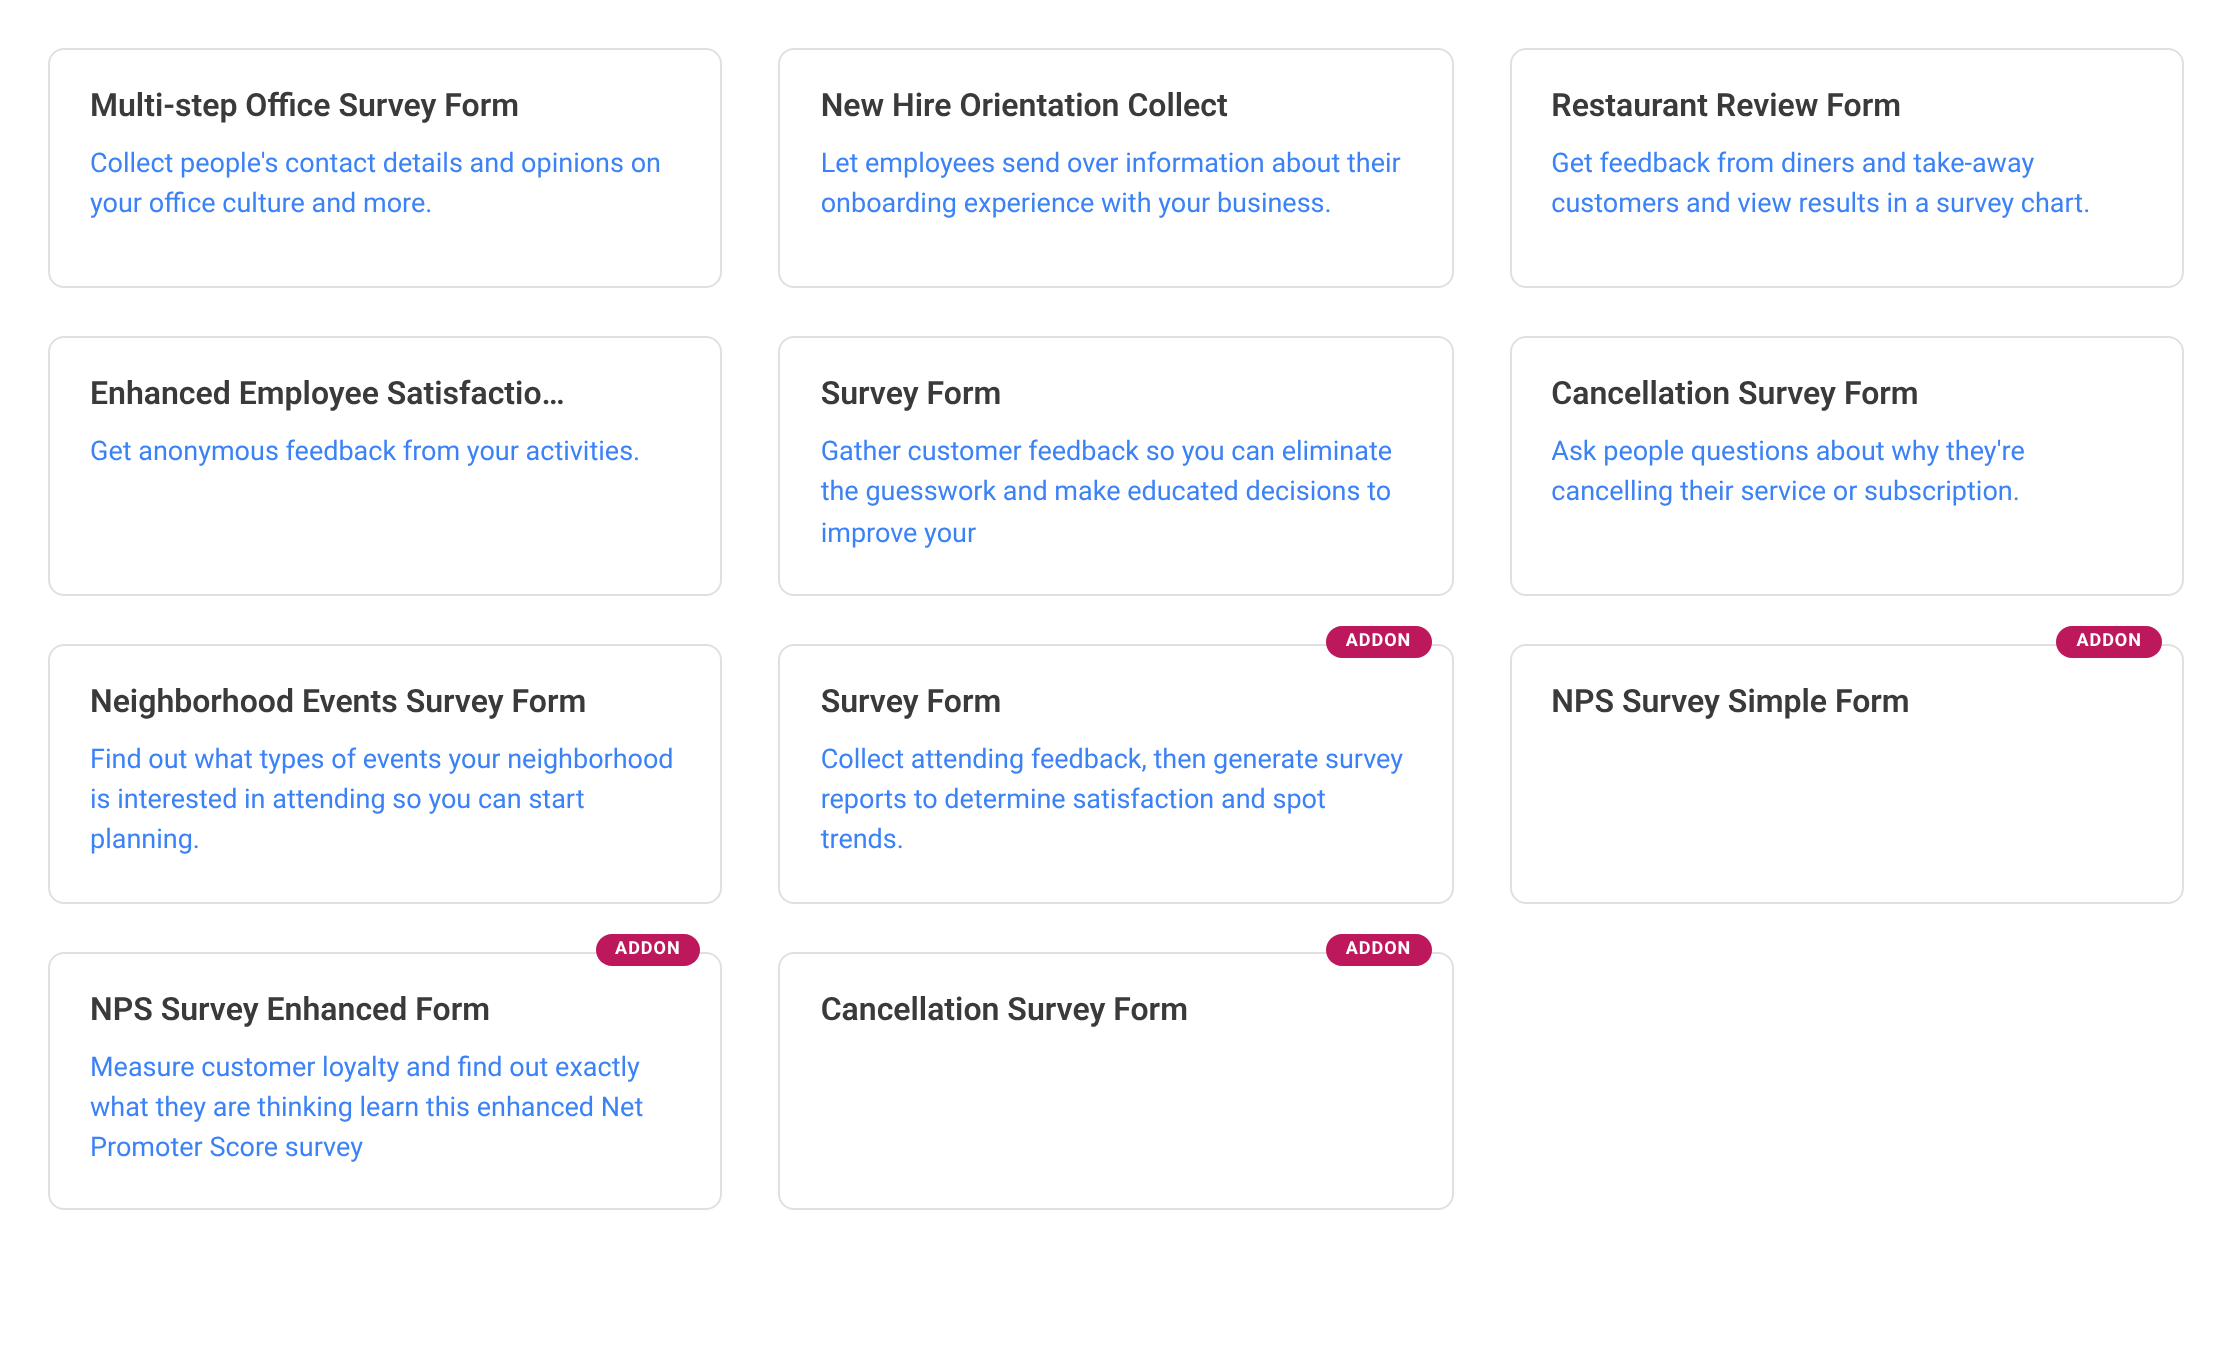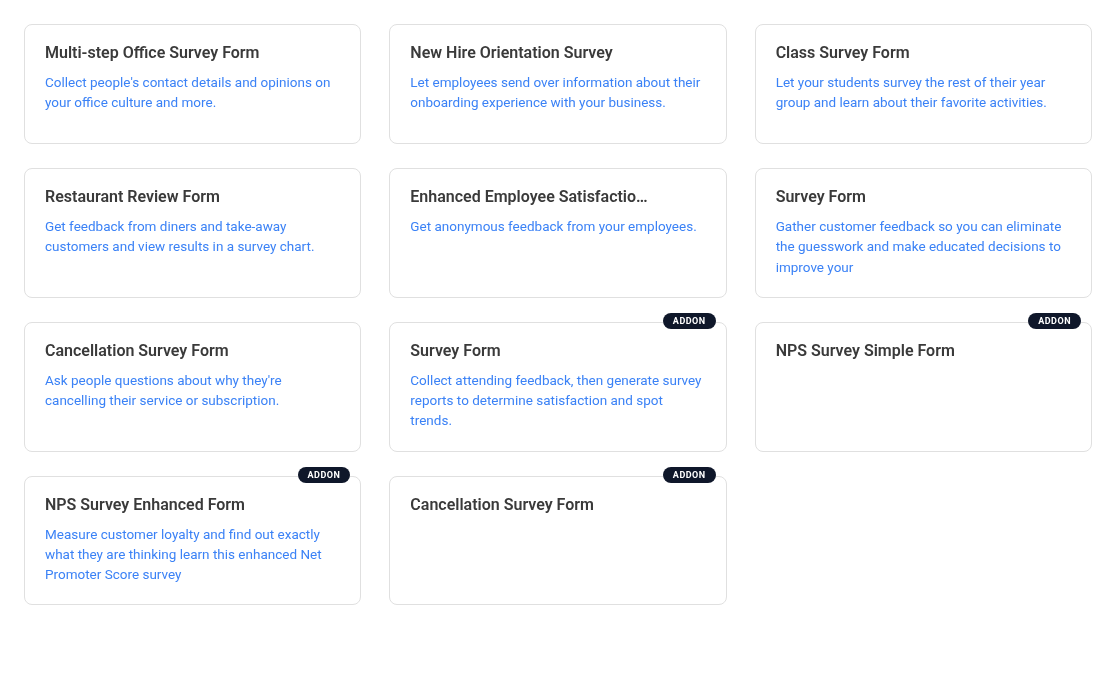--- a/index.html
+++ b/index.html
@@ -43,21 +43,21 @@
       line-height: 1.5;
       display: -webkit-box;
       -webkit-line-clamp: 3;
       -webkit-box-orient: vertical;
       overflow: hidden;
     }
     .addon-badge {
       position: absolute;
       top: -10px;
       right: 10px;
-      background: #0f172a;
+      background: #be185d;
       color: #ffffff;
       font-size: 9px;
       font-weight: 700;
       letter-spacing: 0.5px;
       padding: 3px 10px;
       border-radius: 10px;
       text-transform: uppercase;
     }
   </style>
 </head>
@@ -66,54 +66,54 @@
 <div class="grid">
 
   <div class="card">
 
     <div class="card-title">Multi-step Office Survey Form</div>
     <div class="card-description">Collect people's contact details and opinions on your office culture and more.</div>
   </div>
 
   <div class="card">
 
-    <div class="card-title">New Hire Orientation Survey</div>
+    <div class="card-title">New Hire Orientation Collect</div>
     <div class="card-description">Let employees send over information about their onboarding experience with your business.</div>
   </div>
 
-  <div class="card">
-
-    <div class="card-title">Class Survey Form</div>
-    <div class="card-description">Let your students survey the rest of their year group and learn about their favorite activities.</div>
-  </div>
 
   <div class="card">
 
     <div class="card-title">Restaurant Review Form</div>
     <div class="card-description">Get feedback from diners and take-away customers and view results in a survey chart.</div>
   </div>
 
   <div class="card">
 
     <div class="card-title">Enhanced Employee Satisfactio…</div>
-    <div class="card-description">Get anonymous feedback from your employees.</div>
+    <div class="card-description">Get anonymous feedback from your activities.</div>
   </div>
 
   <div class="card">
 
     <div class="card-title">Survey Form</div>
     <div class="card-description">Gather customer feedback so you can eliminate the guesswork and make educated decisions to improve your</div>
   </div>
 
   <div class="card">
 
     <div class="card-title">Cancellation Survey Form</div>
     <div class="card-description">Ask people questions about why they're cancelling their service or subscription.</div>
   </div>
 
+  <div class="card">
+
+    <div class="card-title">Neighborhood Events Survey Form</div>
+    <div class="card-description">Find out what types of events your neighborhood is interested in attending so you can start planning.</div>
+  </div>
 
   <div class="card">
     <span class="addon-badge">ADDON</span>
     <div class="card-title">Survey Form</div>
     <div class="card-description">Collect attending feedback, then generate survey reports to determine satisfaction and spot trends.</div>
   </div>
 
   <div class="card">
     <span class="addon-badge">ADDON</span>
     <div class="card-title">NPS Survey Simple Form</div>

